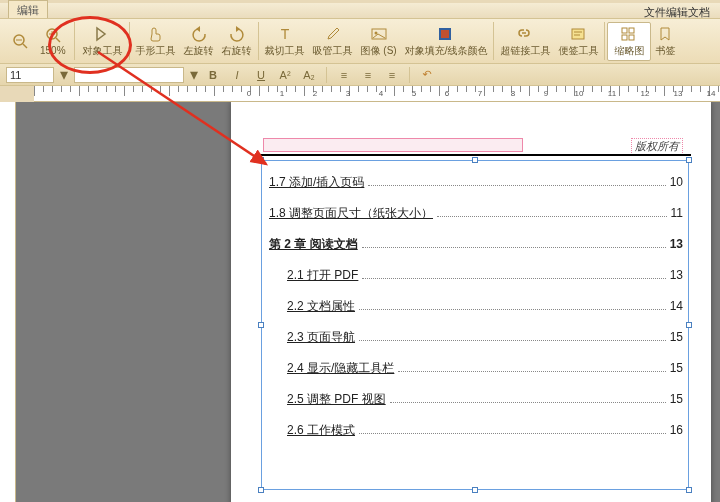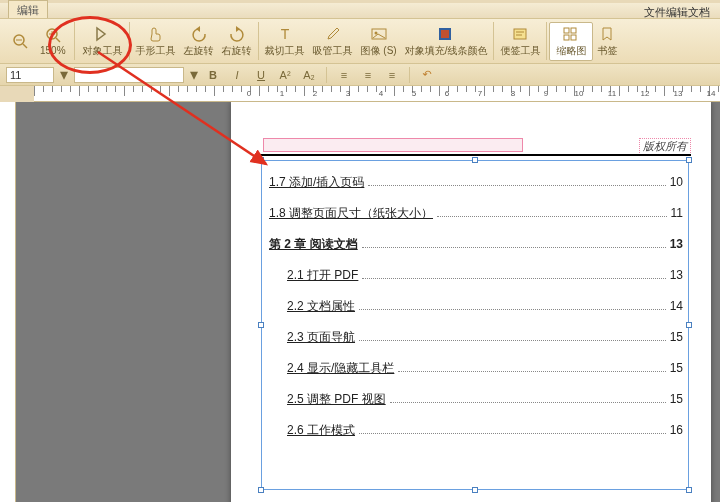--- a/index.html
+++ b/index.html
@@ -24,21 +24,21 @@
 .ruler-inner { position: absolute; left: 0; top: 0; height: 16px; }
 .ruler-inner .tick { position: absolute; top: 0; width: 1px; height: 6px; background: #888; }
 .ruler-inner .tick.major { height: 10px; }
 .ruler-inner .num { position: absolute; top: 3px; font-size: 8px; color: #555; transform: translateX(-50%); }
 .vruler { position: absolute; top: 102px; left: 0; width: 16px; bottom: 0; background: #fff; border-right: 1px solid #c9b88a; }
 
 .canvas { position: absolute; top: 102px; left: 16px; right: 0; bottom: 0; background: #7a7a7a; overflow: hidden; }
 .page { position: absolute; top: 0; left: 215px; width: 480px; height: 600px; background: #fff; box-shadow: 0 0 6px rgba(0,0,0,.4); }
 
 .hdr-sel { position: absolute; top: 36px; left: 32px; width: 260px; height: 14px; border: 1px solid #e8a; background: rgba(240,180,200,.25); }
-.hdr-right { position: absolute; top: 36px; right: 20px; font-size: 11px; font-style: italic; color: #444; border: 1px dotted #e8a; padding: 0 3px; margin-left: 32px; }
+.hdr-right { position: absolute; top: 36px; right: 28px; font-size: 11px; font-style: italic; color: #444; border: 1px dotted #e8a; padding: 0 3px; margin-left: 32px; }
 .hdr-line { position: absolute; top: 52px; left: 28px; right: 20px; height: 2px; background: #000; }
 
 .sel-box { position: absolute; top: 58px; left: 30px; right: 22px; height: 330px; border: 1px solid #6aa0e0; }
 .handle { position: absolute; width: 6px; height: 6px; background: #fff; border: 1px solid #4a80c0; }
 
 .toc { position: absolute; top: 62px; left: 38px; right: 28px; font-size: 12px; color: #222; }
 .toc-row { display: flex; align-items: baseline; margin: 10px 0 14px; }
 .toc-row .t { white-space: nowrap; text-decoration: underline; }
 .toc-row .dots { flex: 1; border-bottom: 1px dotted #888; margin: 0 4px 3px; }
 .toc-row .pg { white-space: nowrap; }
@@ -147,20 +147,28 @@
       </div>
       <div class="ribbon-group">
         <div class="ico">
           <svg width="18" height="16">
             <rect x="3" y="3" width="10" height="10" fill="#c05030" stroke="#3060a0" stroke-width="2"></rect>
           </svg>
         </div>
         <div class="lbl">对象填充/线条颜色</div>
       </div>
       <div class="sep"></div>
+      <div class="ribbon-group">
+        <div class="ico">
+          <svg width="18" height="16">
+            <path d="M6,10 A3,3 0 0 1 6,4 L8,4 M10,4 A3,3 0 0 1 10,10 L8,10 M6,7 L10,7" fill="none" stroke="#b08a3a" stroke-width="1.5"></path>
+          </svg>
+        </div>
+        <div class="lbl">超链接工具</div>
+      </div>
       <div class="ribbon-group">
         <div class="ico">
           <svg width="18" height="16">
             <rect x="3" y="3" width="12" height="10" fill="#f5e090" stroke="#b08a3a"></rect>
             <line x1="5" y1="6" x2="13" y2="6" stroke="#b08a3a"></line>
             <line x1="5" y1="9" x2="11" y2="9" stroke="#b08a3a"></line>
           </svg>
         </div>
         <div class="lbl">便签工具</div>
       </div>

